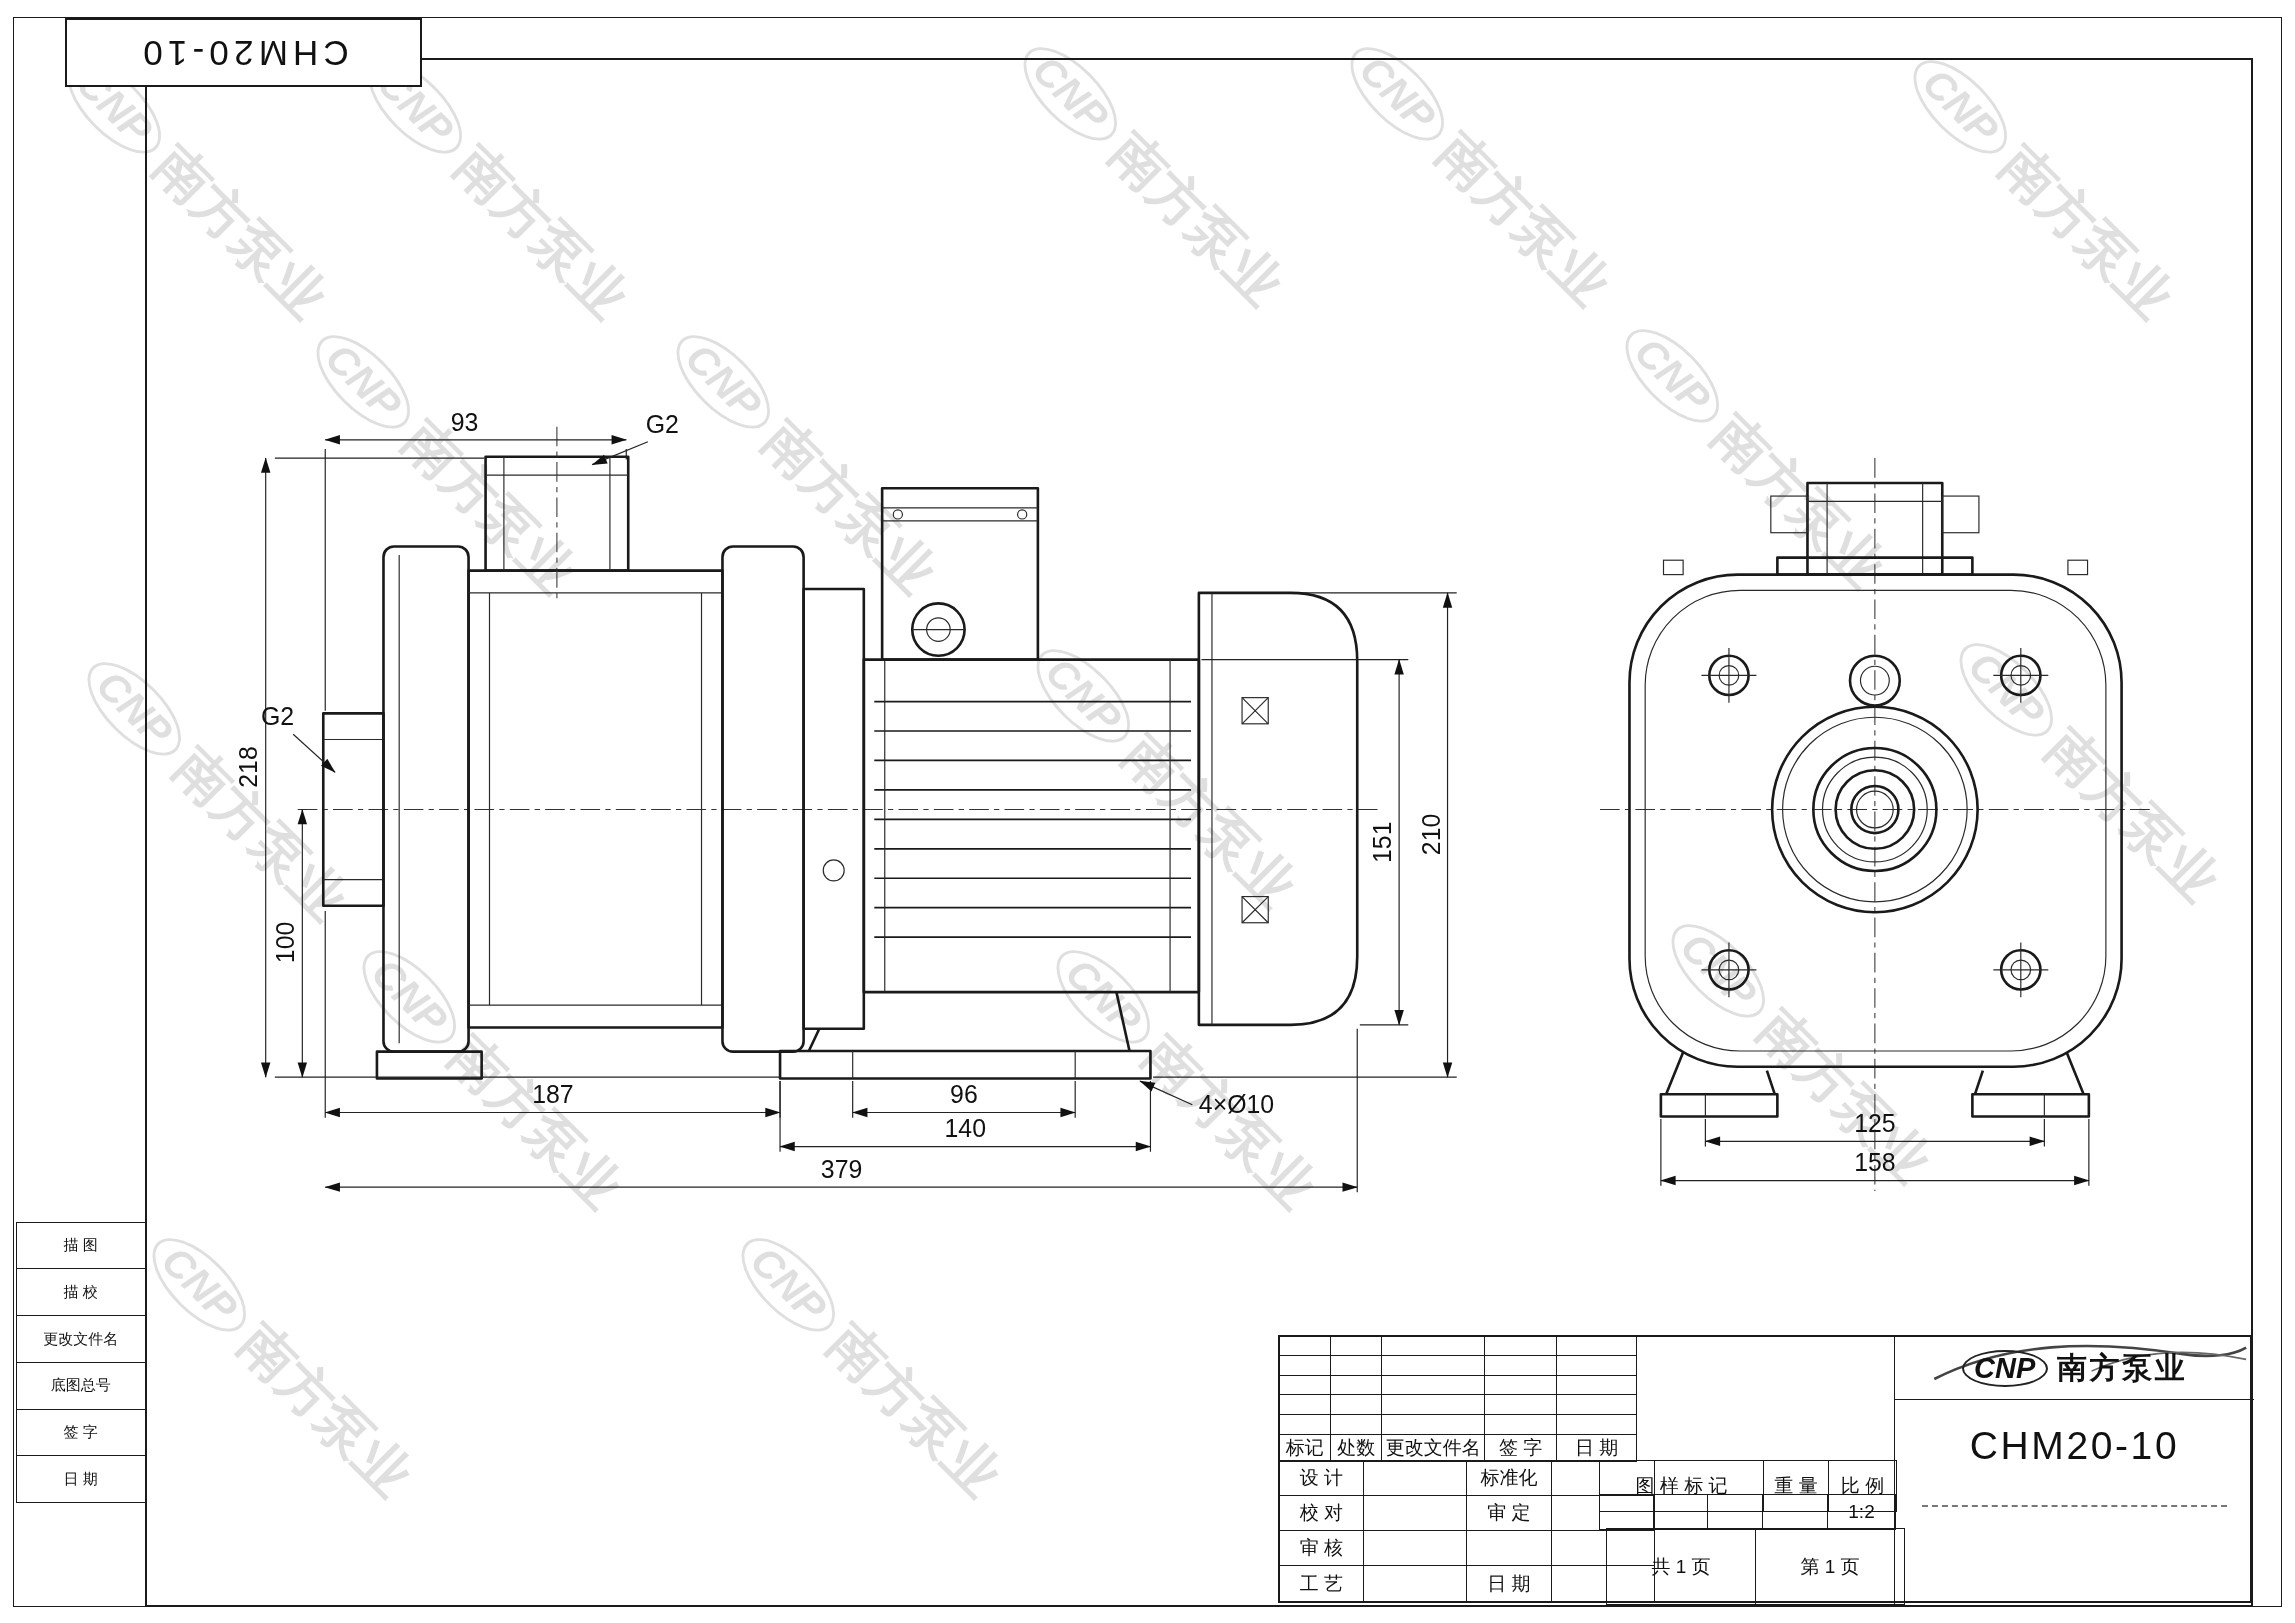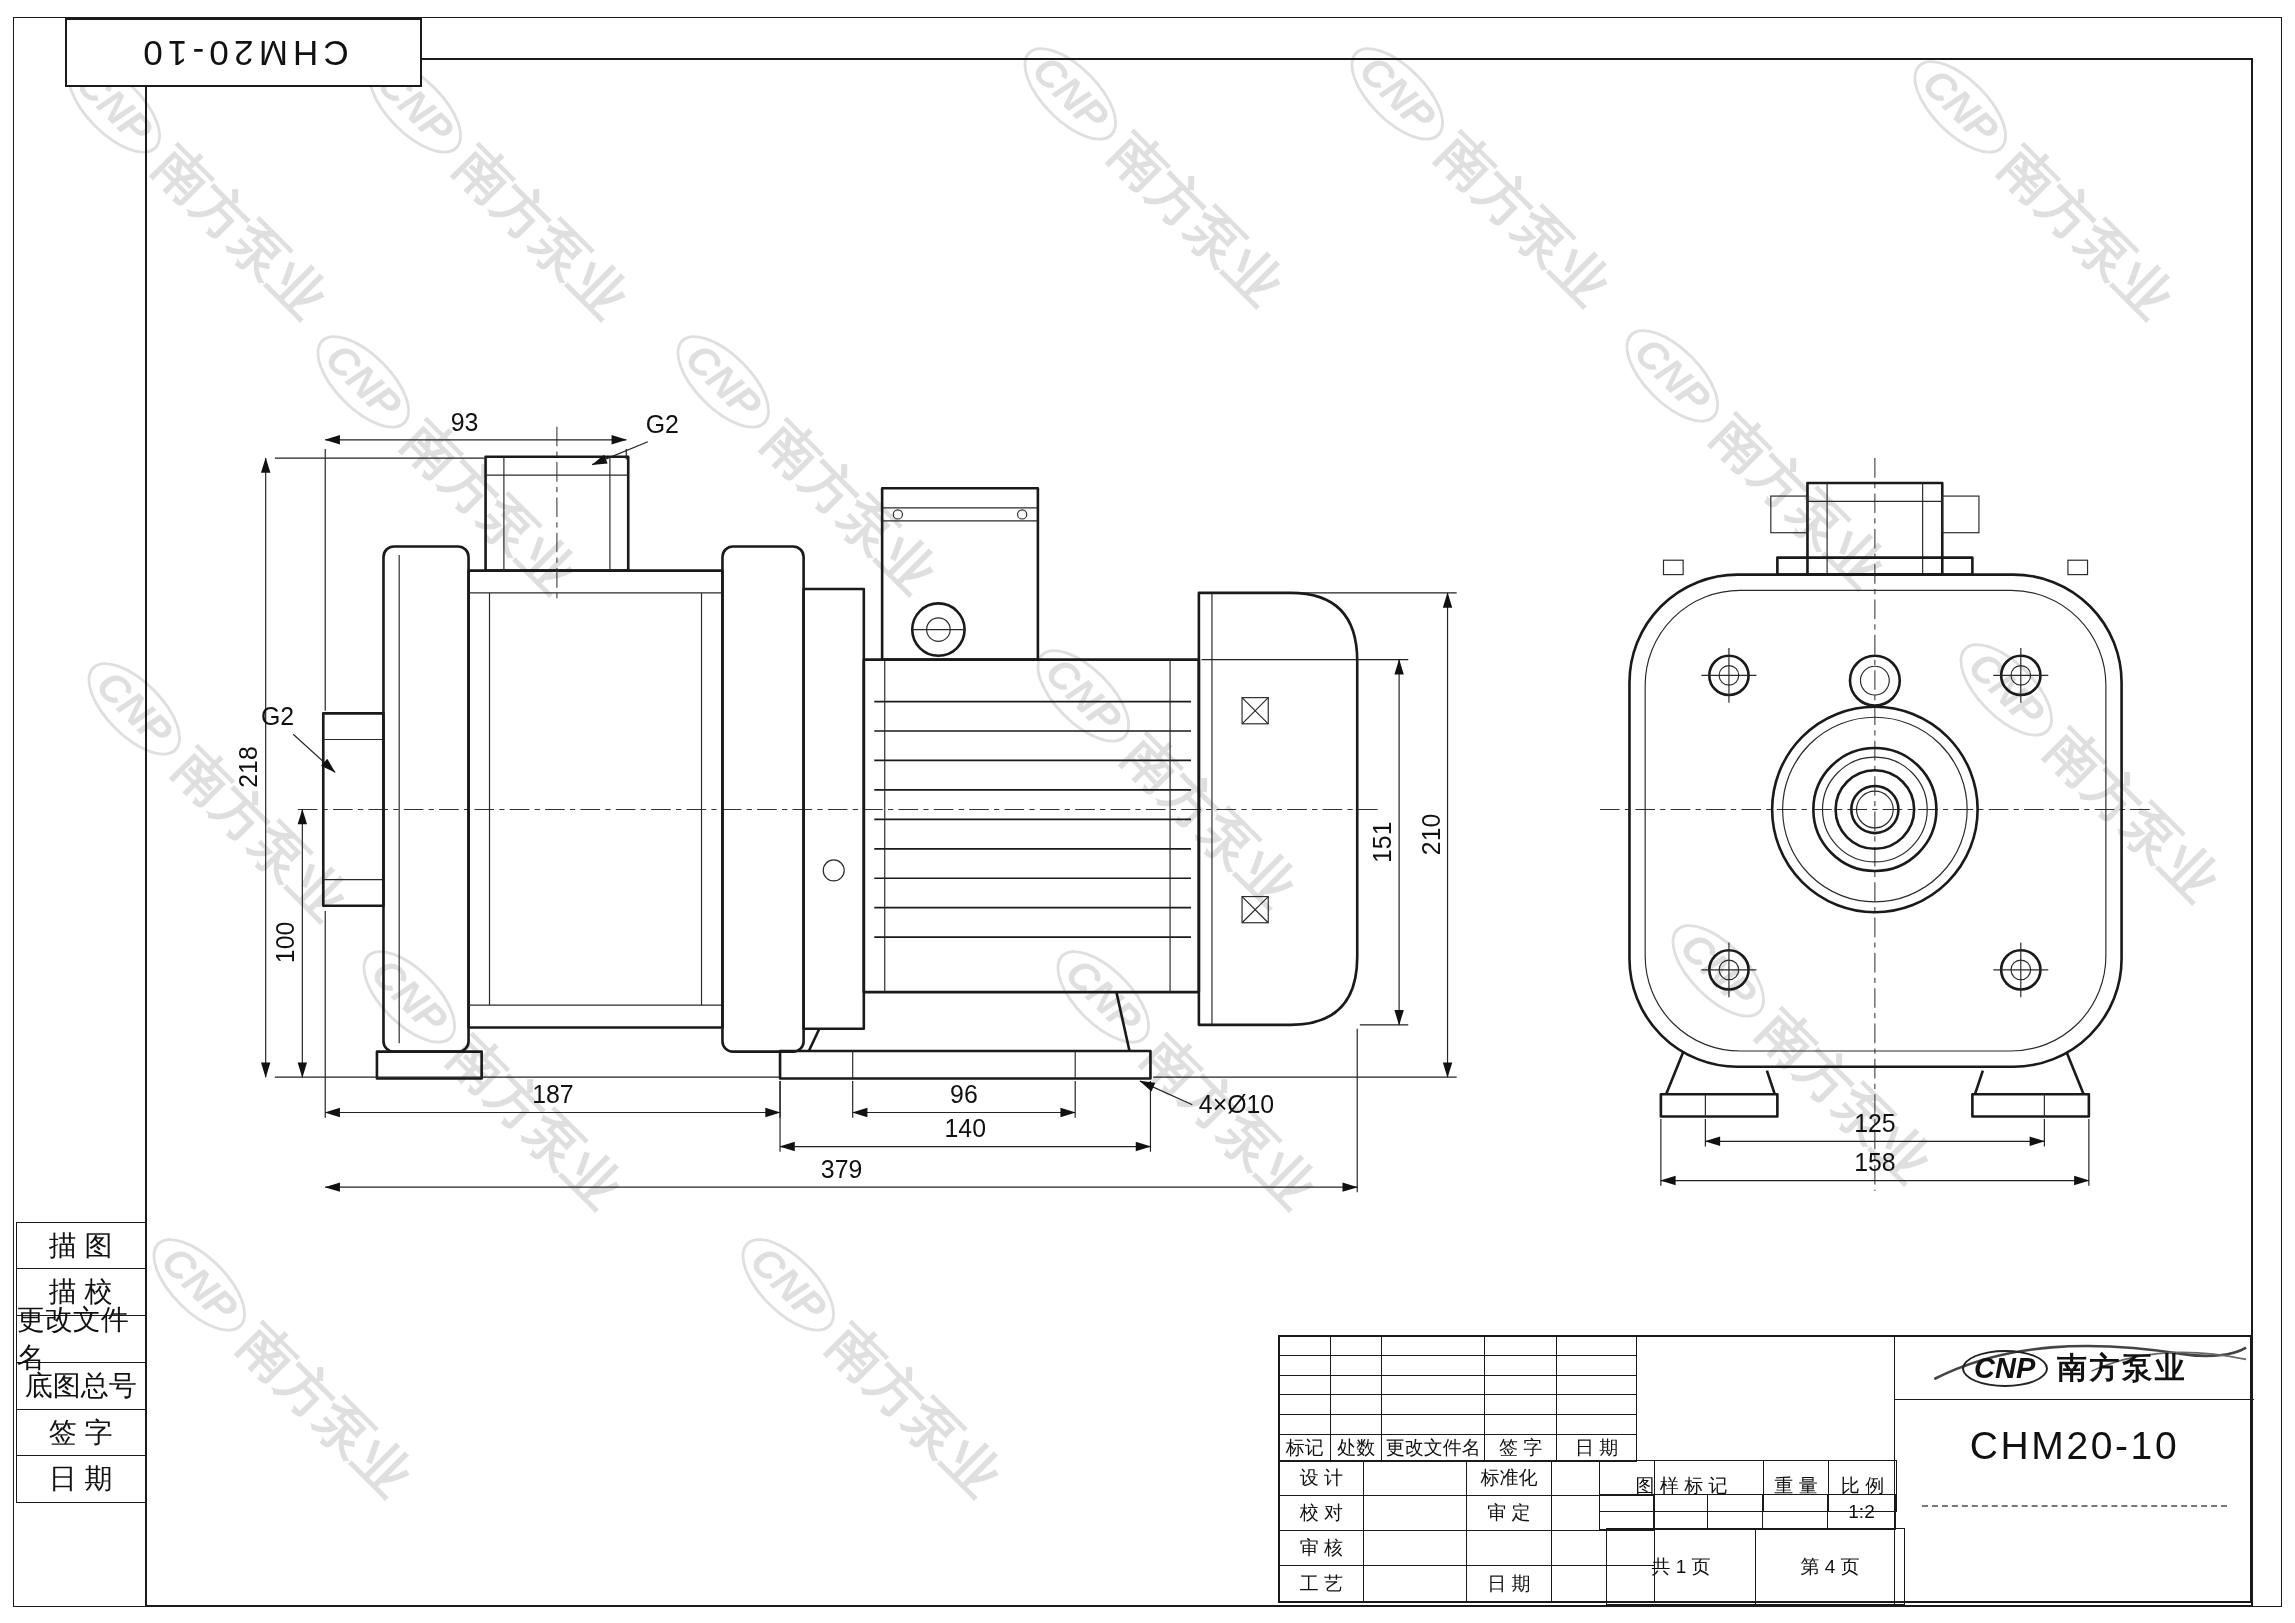--- a/index.html
+++ b/index.html
@@ -24,21 +24,21 @@
   svg.drawing{position:absolute;left:0;top:0;z-index:2;}
   .obj{fill:none;stroke:#1a1a1a;stroke-width:4;stroke-linejoin:round;}
   .thin{fill:none;stroke:#2a2a2a;stroke-width:1.8;}
   .fin{fill:none;stroke:#1a1a1a;stroke-width:2.6;}
   .dim,.ext{fill:none;stroke:#222;stroke-width:1.8;}
   .cl{fill:none;stroke:#333;stroke-width:1.6;stroke-dasharray:30 8 8 8;}
   .dtxt{font:38px "Liberation Sans","DejaVu Sans",sans-serif;fill:#111;text-anchor:middle;}
   
   .left-col{position:absolute;left:15.7px;top:1223px;width:130px;z-index:5;}
   .left-col .cell{height:46px;border:1.3px solid #1a1a1a;margin-top:-1.3px;background:#fff;
-      display:flex;align-items:center;justify-content:center;font-size:28px;}
+      display:flex;align-items:center;justify-content:center;font-size:15px;}
   
   .tb{position:absolute;left:1278px;top:1335px;width:974px;height:268px;
       border:2px solid #1a1a1a;background:#fff;z-index:5;box-sizing:border-box;}
   .tb table{border-collapse:collapse;table-layout:fixed;position:absolute;}
   .tb td{border:1.3px solid #1a1a1a;font-size:19px;text-align:center;padding:0;
       overflow:hidden;white-space:nowrap;}
   .tb-right{position:absolute;left:614px;top:0;width:360px;height:268px;
       border-left:1.3px solid #1a1a1a;box-sizing:border-box;}
   .band{box-sizing:border-box;border-bottom:1.3px solid #1a1a1a;display:flex;
       align-items:center;justify-content:center;position:relative;}
@@ -427,21 +427,21 @@
   </tbody>
     </table>
   <table style="left:326px;top:191px;width:297px">
     <colgroup>
         <col style="width:149px">
         <col style="width:149px">
       </colgroup>
     <tbody>
         <tr style="height:76px">
       <td>共 1 页</td>
-      <td>第 4 页</td>
+      <td>第 1 页</td>
     </tr>
   </tbody>
     </table>
 
   <div class="tb-right">
     <div class="band band-logo">
       <svg class="swoosh" width="359" height="63" viewBox="0 0 548 96">
         <path d="M60 64 C170 8 300 4 440 26 C480 32 516 28 536 16" stroke="#444" stroke-width="4" fill="none"></path>
         <path d="M300 52 C370 20 450 16 536 34" stroke="#666" stroke-width="2.5" fill="none"></path>
       </svg>

